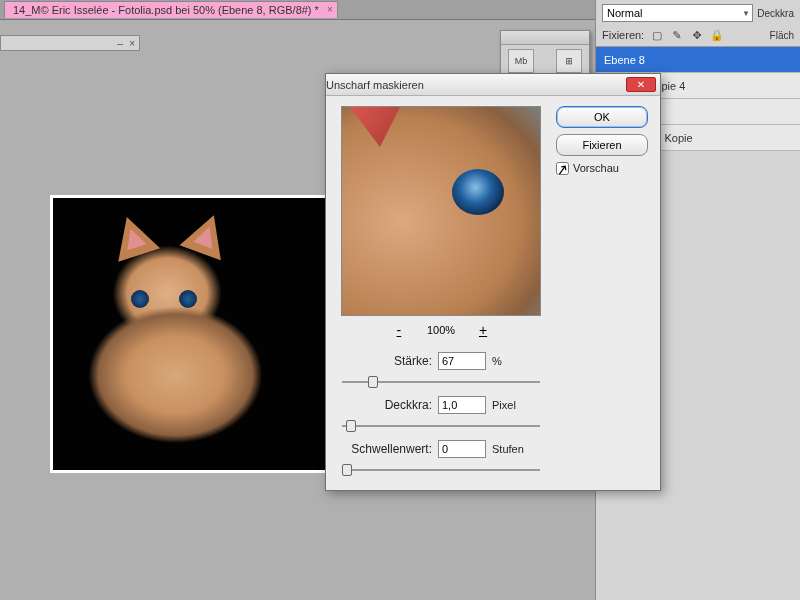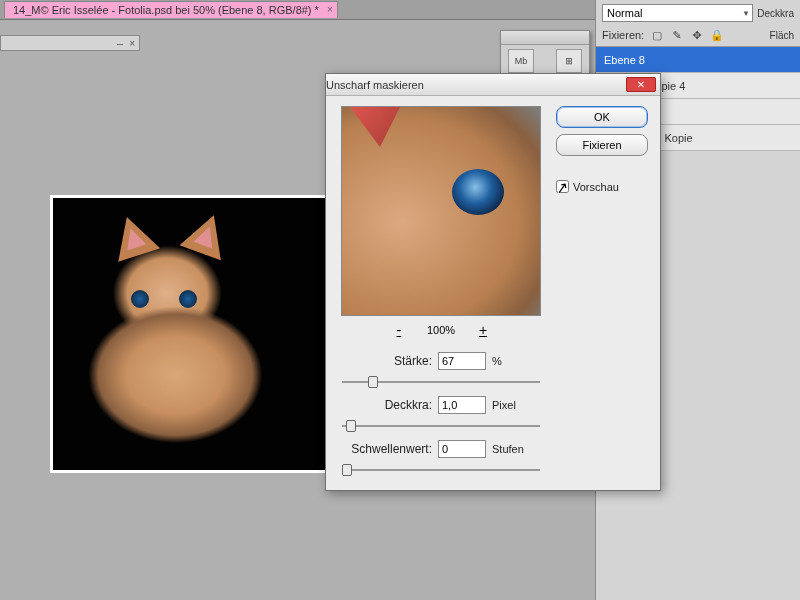--- a/index.html
+++ b/index.html
@@ -74,21 +74,21 @@
 .param-input { width: 48px; height: 18px; background: #fff; border: 1px solid #888; padding: 0 3px; font-size: 11px; }
 .param-unit { font-size: 11px; color: #222; }
 
 .slider { position: relative; height: 16px; margin: 0 6px 2px 6px; }
 .slider-track { position: absolute; top: 7px; left: 0; right: 0; height: 2px; background: #999; }
 .slider-thumb { position: absolute; top: 2px; width: 10px; height: 12px; background: #eaeaea; border: 1px solid #666; border-radius: 2px; }
 
 .dlg-right { width: 92px; display: flex; flex-direction: column; gap: 6px; align-items: stretch; }
 .btn { height: 22px; background: linear-gradient(#fdfdfd,#e3e3e3); border: 1px solid #8a8a8a; border-radius: 8px; font-size: 11px; display: flex; align-items: center; justify-content: center; cursor: pointer; }
 .btn.default { border: 1px solid #3a74c4; box-shadow: 0 0 0 1px #9cc0ec inset; }
-.check-row { display: flex; align-items: center; gap: 4px; margin-top: 18px; font-size: 11px; color: #222; }
+.check-row { display: flex; align-items: flex-start; gap: 4px; font-size: 11px; color: #222; }
 .check-row input { width: 13px; height: 13px; }
 .cursor-arrow { position: absolute; width: 0; height: 0; pointer-events: none; }
 .cursor-arrow::before { content: "↖"; font-size: 15px; color: #000; text-shadow: 1px 1px 0 #fff; position: absolute; top: -3px; left: -2px; transform: scaleX(-1) rotate(10deg); }
 </style>
 </head>
 <body>
 
 <div class="doc-tab-bar">
   <div class="doc-tab">
     <span>14_M© Eric Isselée - Fotolia.psd bei 50% (Ebene 8, RGB/8#) *</span>

